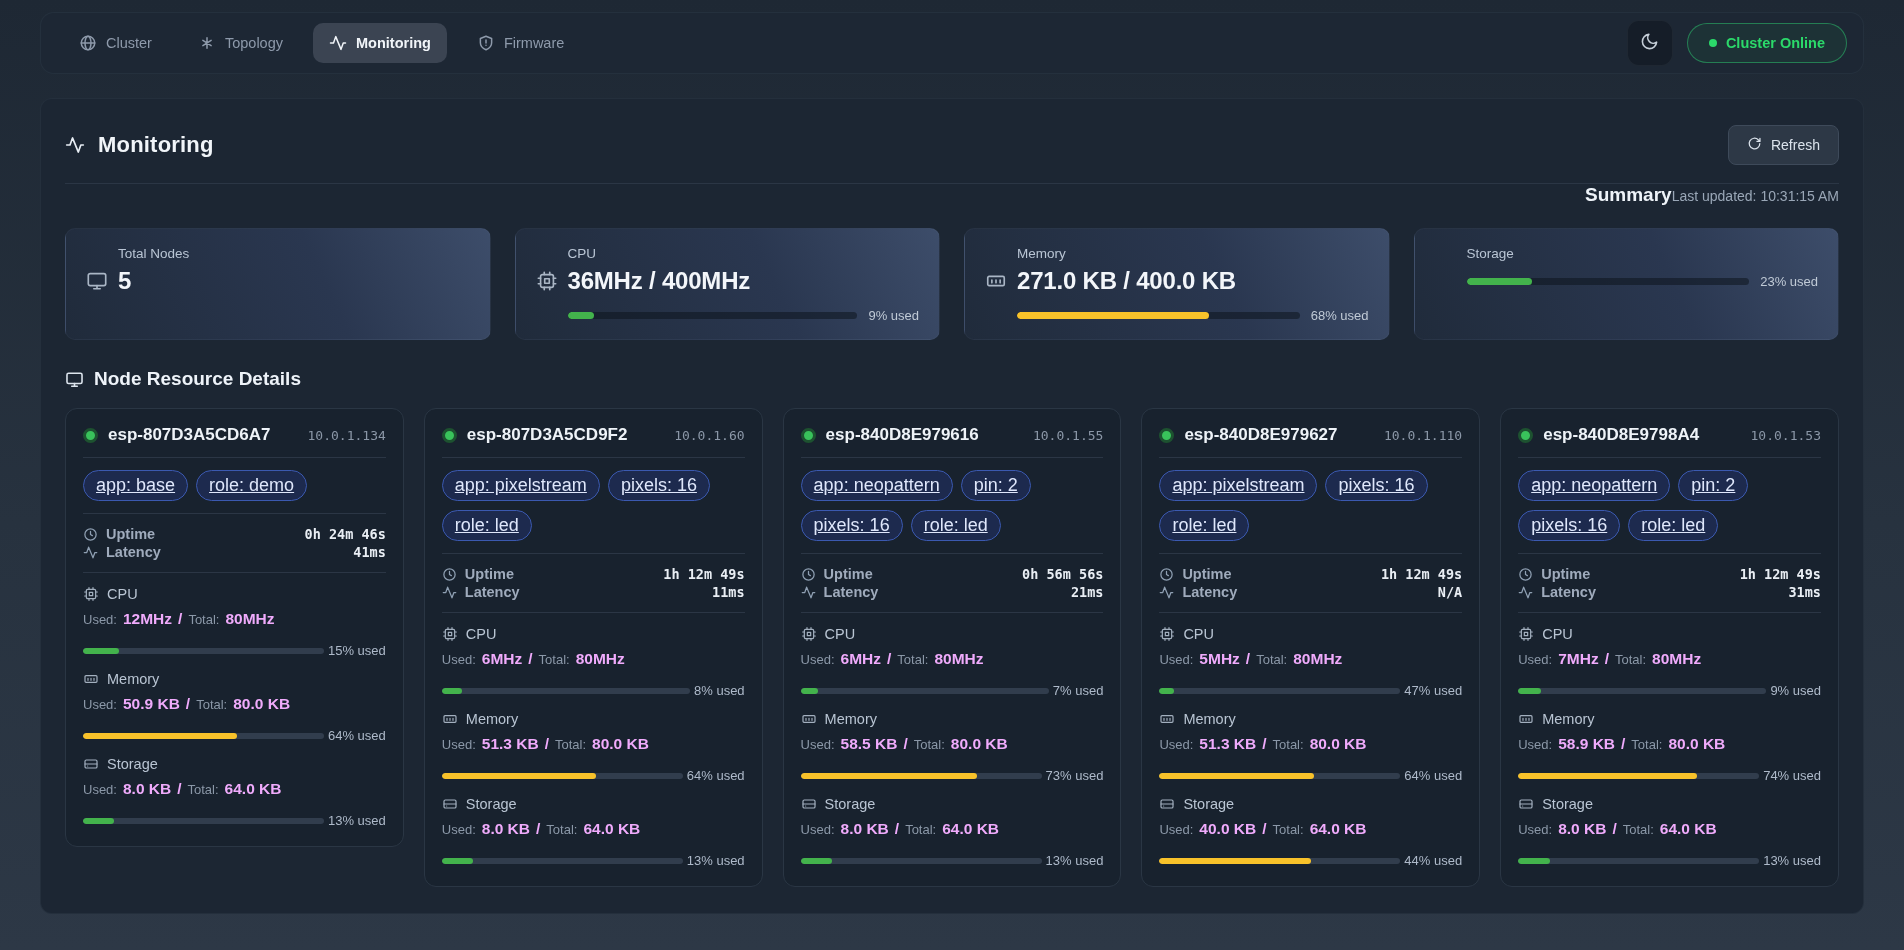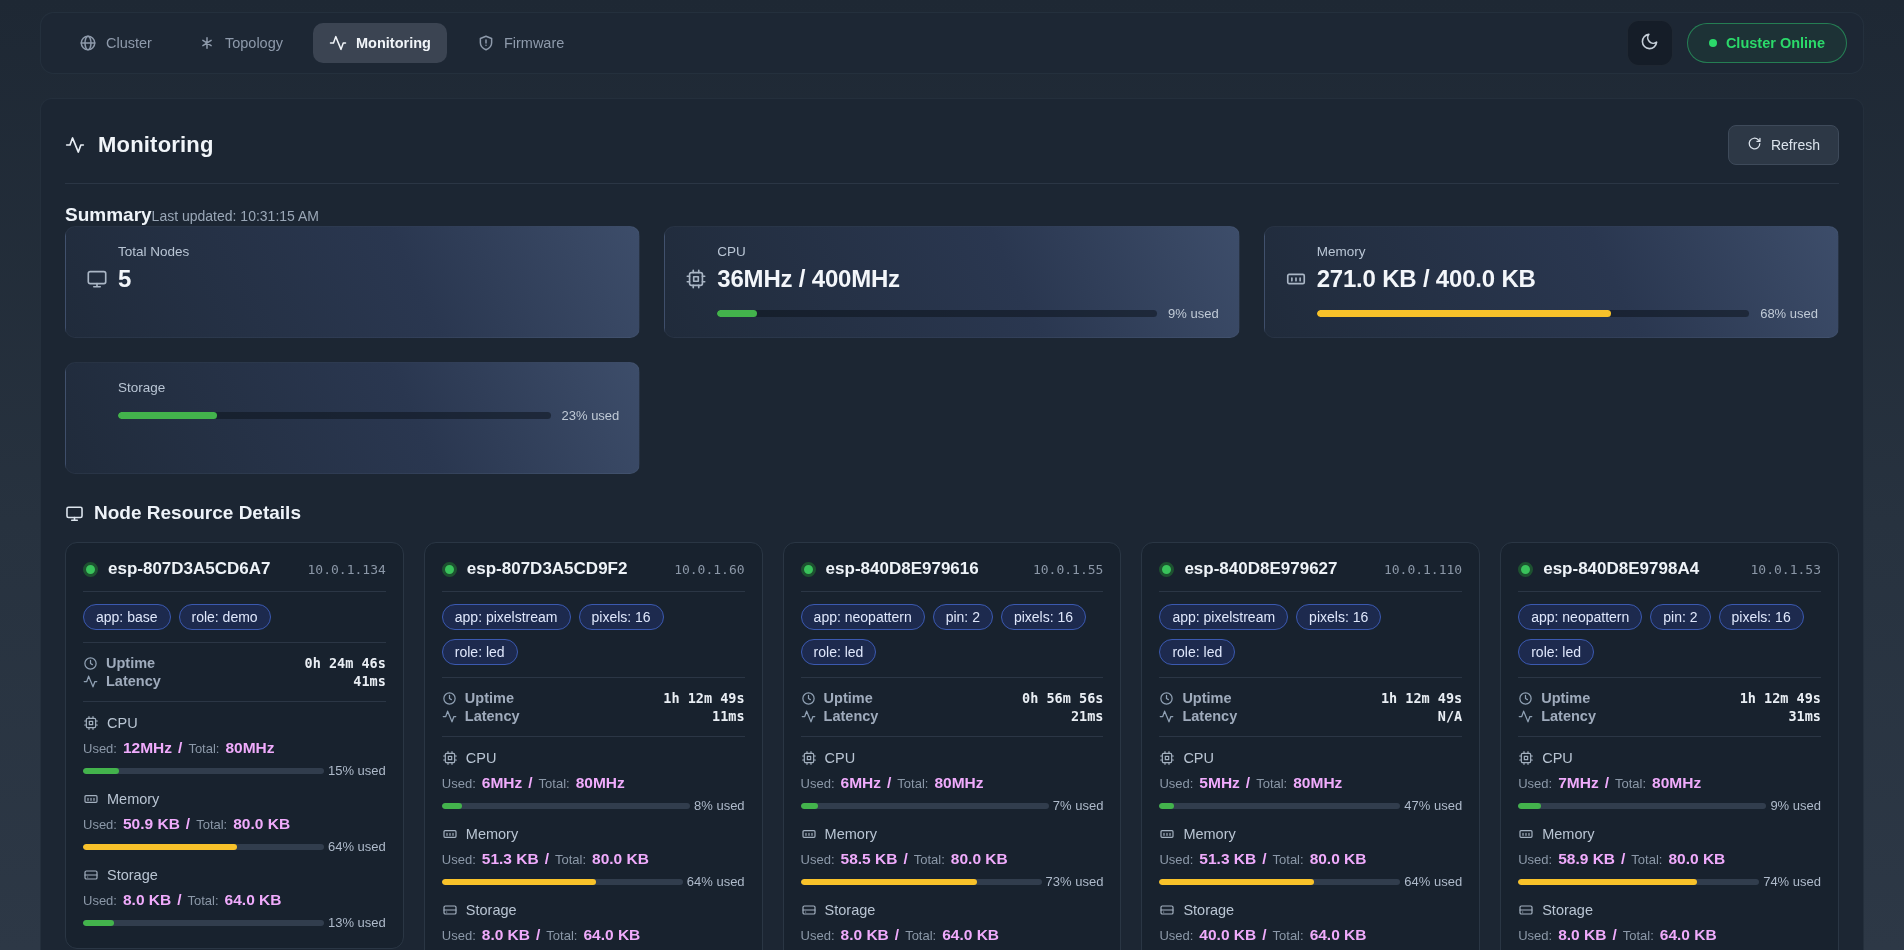--- a/index.html
+++ b/index.html
@@ -47,24 +47,24 @@
   .panel-header .title-icon svg { width:20px; height:20px; }
   .refresh-btn {
     margin-left:auto; display:flex; align-items:center; gap:9px; padding:10px 18px;
     background:#2d3846; border:1px solid #3e4a5a; border-radius:8px;
     color:#dbe3ec; font-size:14px; cursor:pointer;
   }
   .refresh-btn svg { width:15px; height:15px; }
   .divider { border-top:1px solid #2b3645; }
 
   
-  .summary-head { display:flex; align-items:baseline; justify-content:flex-start; margin-top:20px; }
+  .summary-head { display:flex; align-items:baseline; justify-content:flex-end; }
   .section-title { font-size:19px; font-weight:700; color:#eef3f9; }
   .updated { font-size:14px; color:#9aa7b7; }
-  .sum-grid { display:grid; grid-template-columns:repeat(3,1fr); gap:24px; }
+  .sum-grid { display:grid; grid-template-columns:repeat(4,1fr); gap:24px; margin-top:22px; }
   .sum-card {
     border-radius:10px; padding:17px 20px 16px; min-height:112px;
     background:linear-gradient(245deg,#3d4d6a 0%,#2a3750 40%,#202b3b 100%);
     border:1px solid rgba(148,163,184,.06);
   }
   .sum-label { font-size:13.5px; color:#b9c5d4; margin-left:32px; }
   .sum-value-row { display:flex; align-items:center; gap:10px; margin-top:6px; }
   .sum-icon { display:inline-flex; color:#aab6c5; flex:0 0 auto; }
   .sum-icon svg { width:22px; height:22px; }
   .sum-value { font-size:24px; font-weight:700; color:#f3f6fa; letter-spacing:-.2px; white-space:nowrap; }
@@ -81,36 +81,36 @@
   .node-card {
     background:#18222e; border:1px solid #2a3644; border-radius:12px; padding:16px 17px 18px;
   }
   .node-header { display:flex; align-items:center; gap:10px; min-width:0; }
   .status-dot { width:15px; height:15px; border-radius:50%; background:#39c25b; border:3.5px solid #1d5230; flex:0 0 auto; }
   .node-name { font-size:17px; font-weight:700; color:#eef3f8; white-space:nowrap; }
   .node-ip { margin-left:auto; font-family:"DejaVu Sans Mono", monospace; font-size:13px; color:#8b97a7; white-space:nowrap; }
   .node-card .divider { margin:12px 0; }
   .node-tags { display:flex; flex-wrap:wrap; gap:8px; row-gap:9px; }
   .tag {
-    font-size:14px; padding:4px 12px; border-radius:999px; color:#dfe7fb;
-    background:#1d2a4e; border:1px solid #3b59b0; white-space:nowrap;
+    font-size:18px; padding:4px 12px; border-radius:999px; color:#dfe7fb;
+    background:#1d2a4e; border:1px solid #3b59b0; white-space:nowrap;text-decoration:underline;
   }
   .stat-row { display:flex; align-items:center; justify-content:space-between; margin:2px 0; }
   .stat-label { display:flex; align-items:center; gap:8px; color:#9fabbc; font-weight:700; font-size:14.5px; }
   .stat-icon { display:inline-flex; color:#8fa0b3; }
   .stat-icon svg { width:15px; height:15px; }
   .stat-value { font-family:"DejaVu Sans Mono", monospace; font-weight:700; font-size:13.5px; color:#e9eef4; }
   .resource { margin-top:13px; }
   .res-head { display:flex; align-items:center; gap:8px; font-size:14.5px; color:#b9c5d3; }
   .res-icon { display:inline-flex; color:#a3b0bf; }
   .res-icon svg { width:16px; height:16px; }
   .res-values { margin-top:8px; display:flex; align-items:baseline; gap:6px; white-space:nowrap; }
   .res-values .muted { font-size:13px; color:#8b98a8; }
   .res-values .val { font-size:15.5px; font-weight:700; color:#f0abfc; }
-  .res-progress { display:flex; align-items:center; gap:4px; margin-top:6px;text-align:center; }
+  .res-progress { display:flex; align-items:center; gap:4px; margin-top:15px;text-align:center; }
   .res-progress .track { height:6px; background:#313d4d; border-radius:3px; }
   .res-progress .pct { font-size:13px; color:#aebaca; }
 </style>
 </head>
 <body>
 
 <nav class="topnav">
   <div class="nav-item">
     <span class="nav-icon">
         <svg viewBox="0 0 24 24" fill="none" stroke="currentColor" stroke-width="2" stroke-linecap="round" stroke-linejoin="round">

